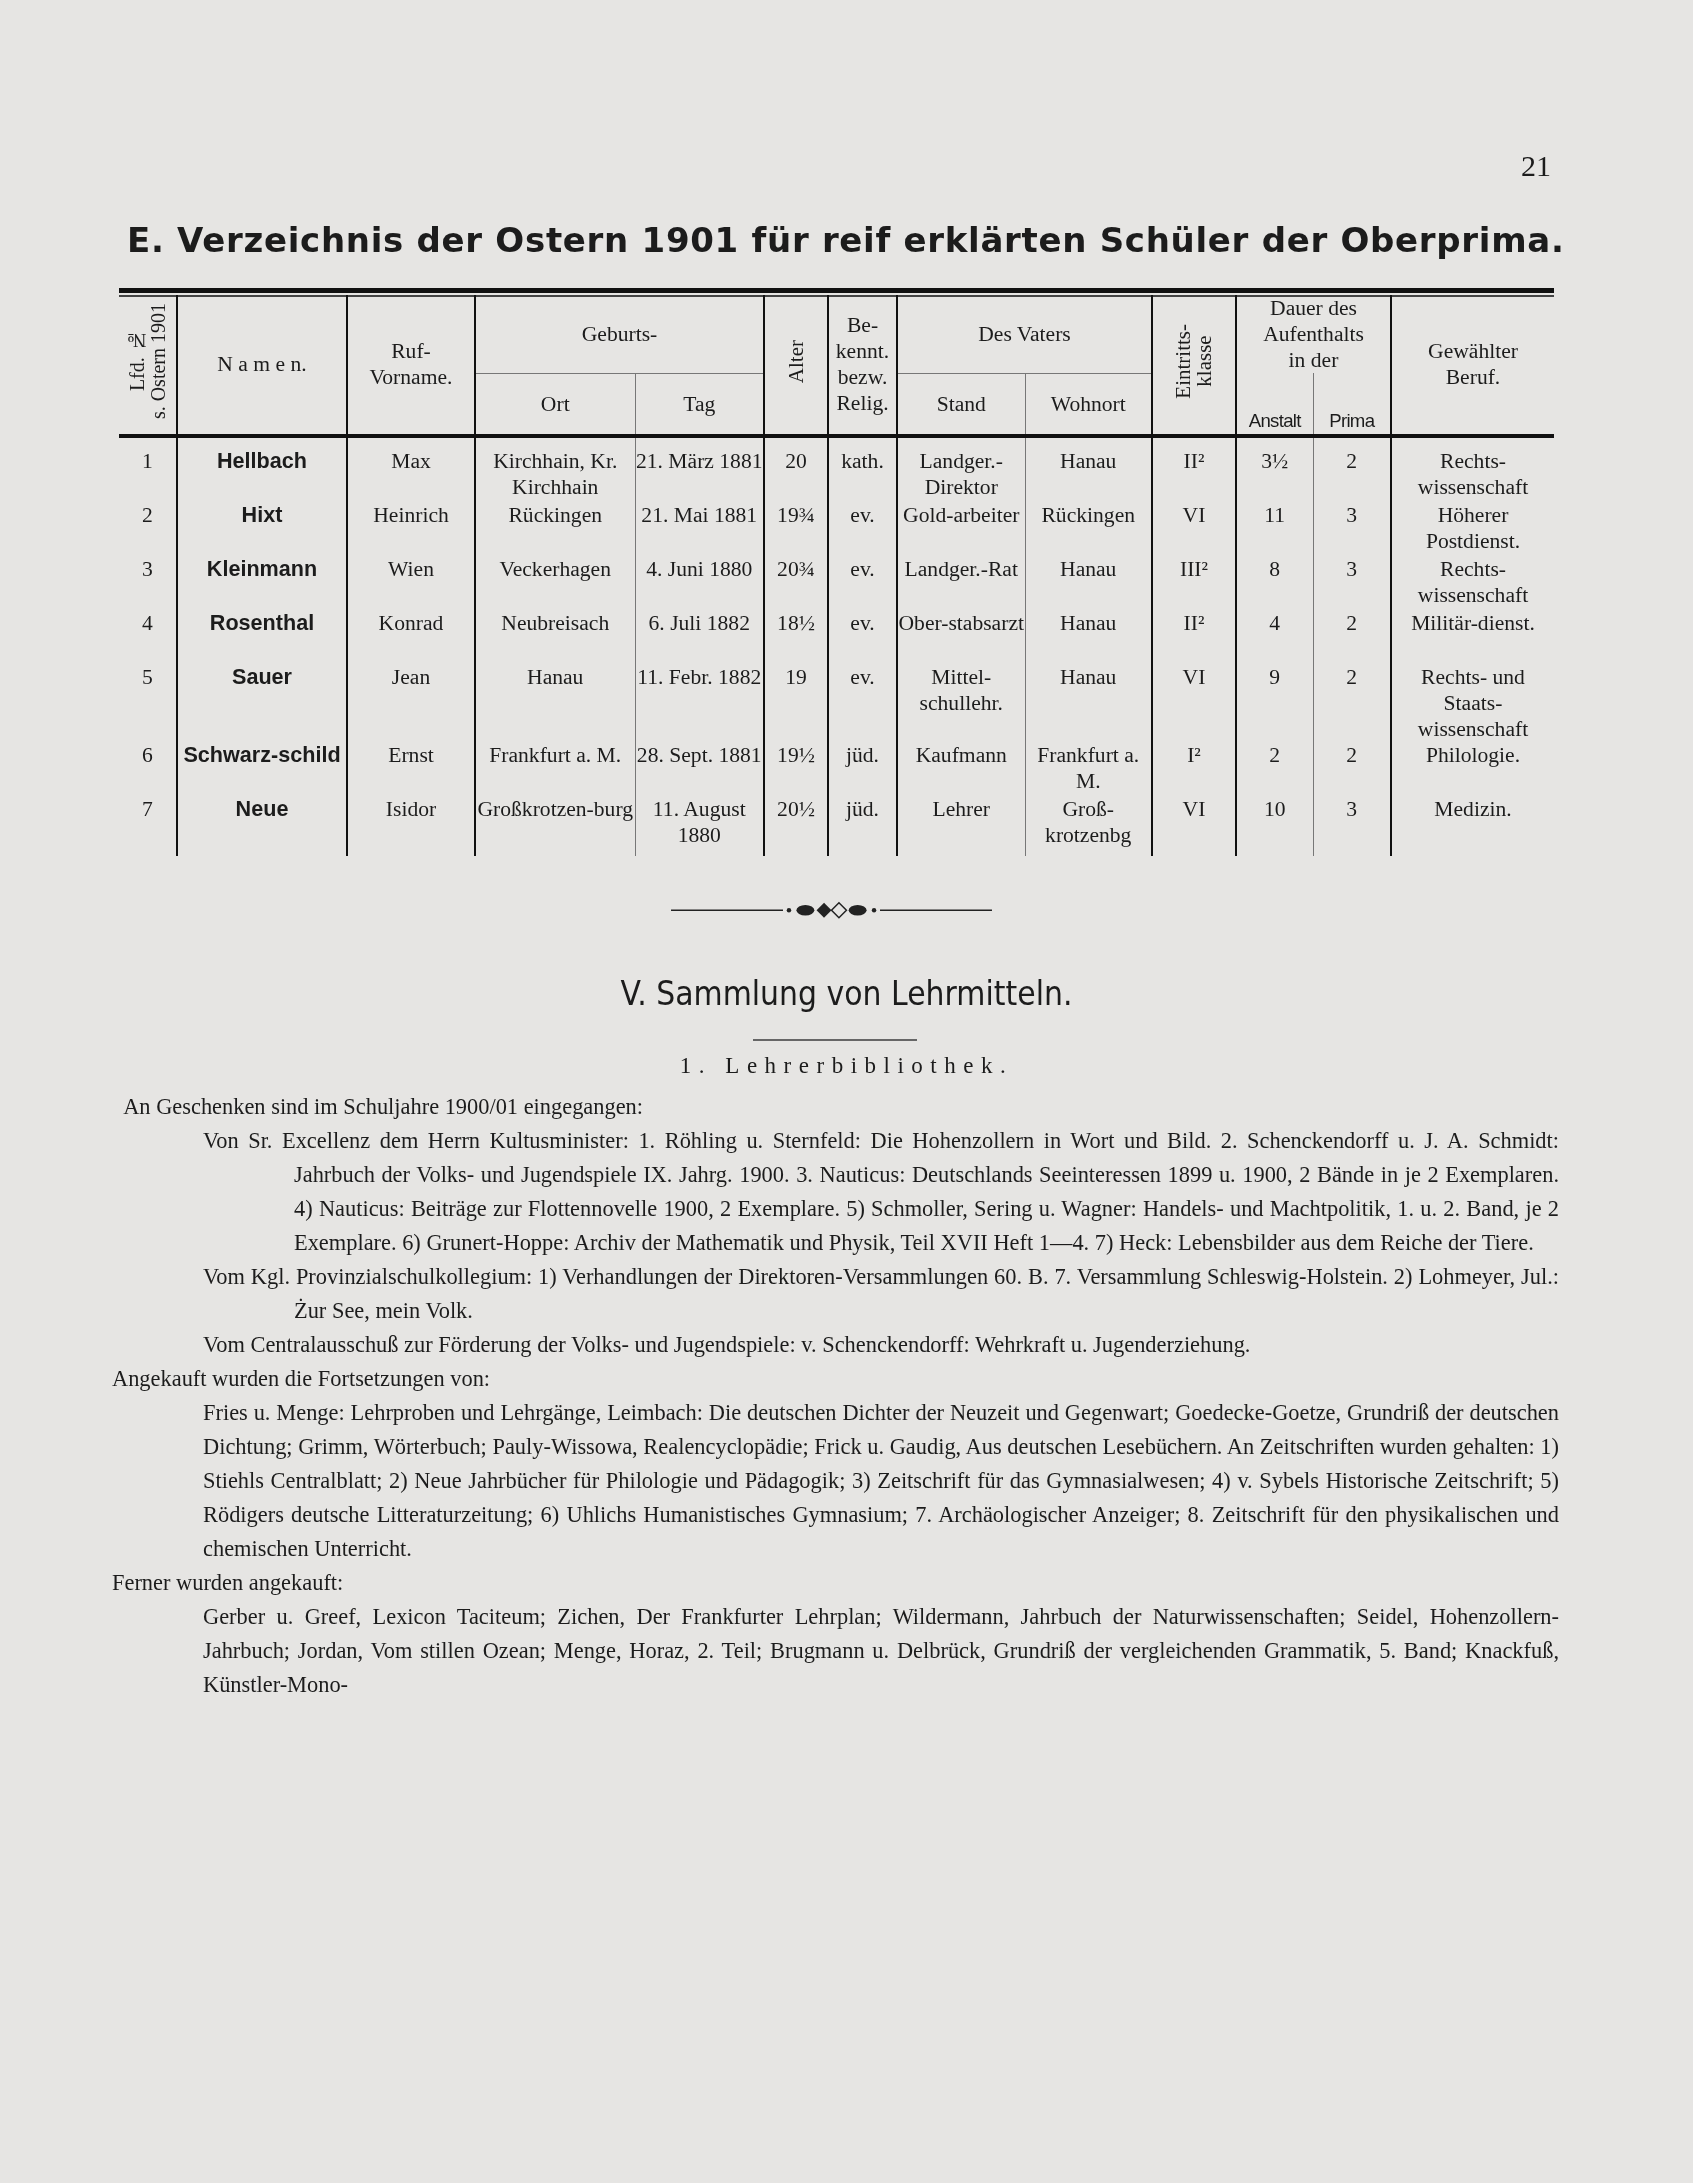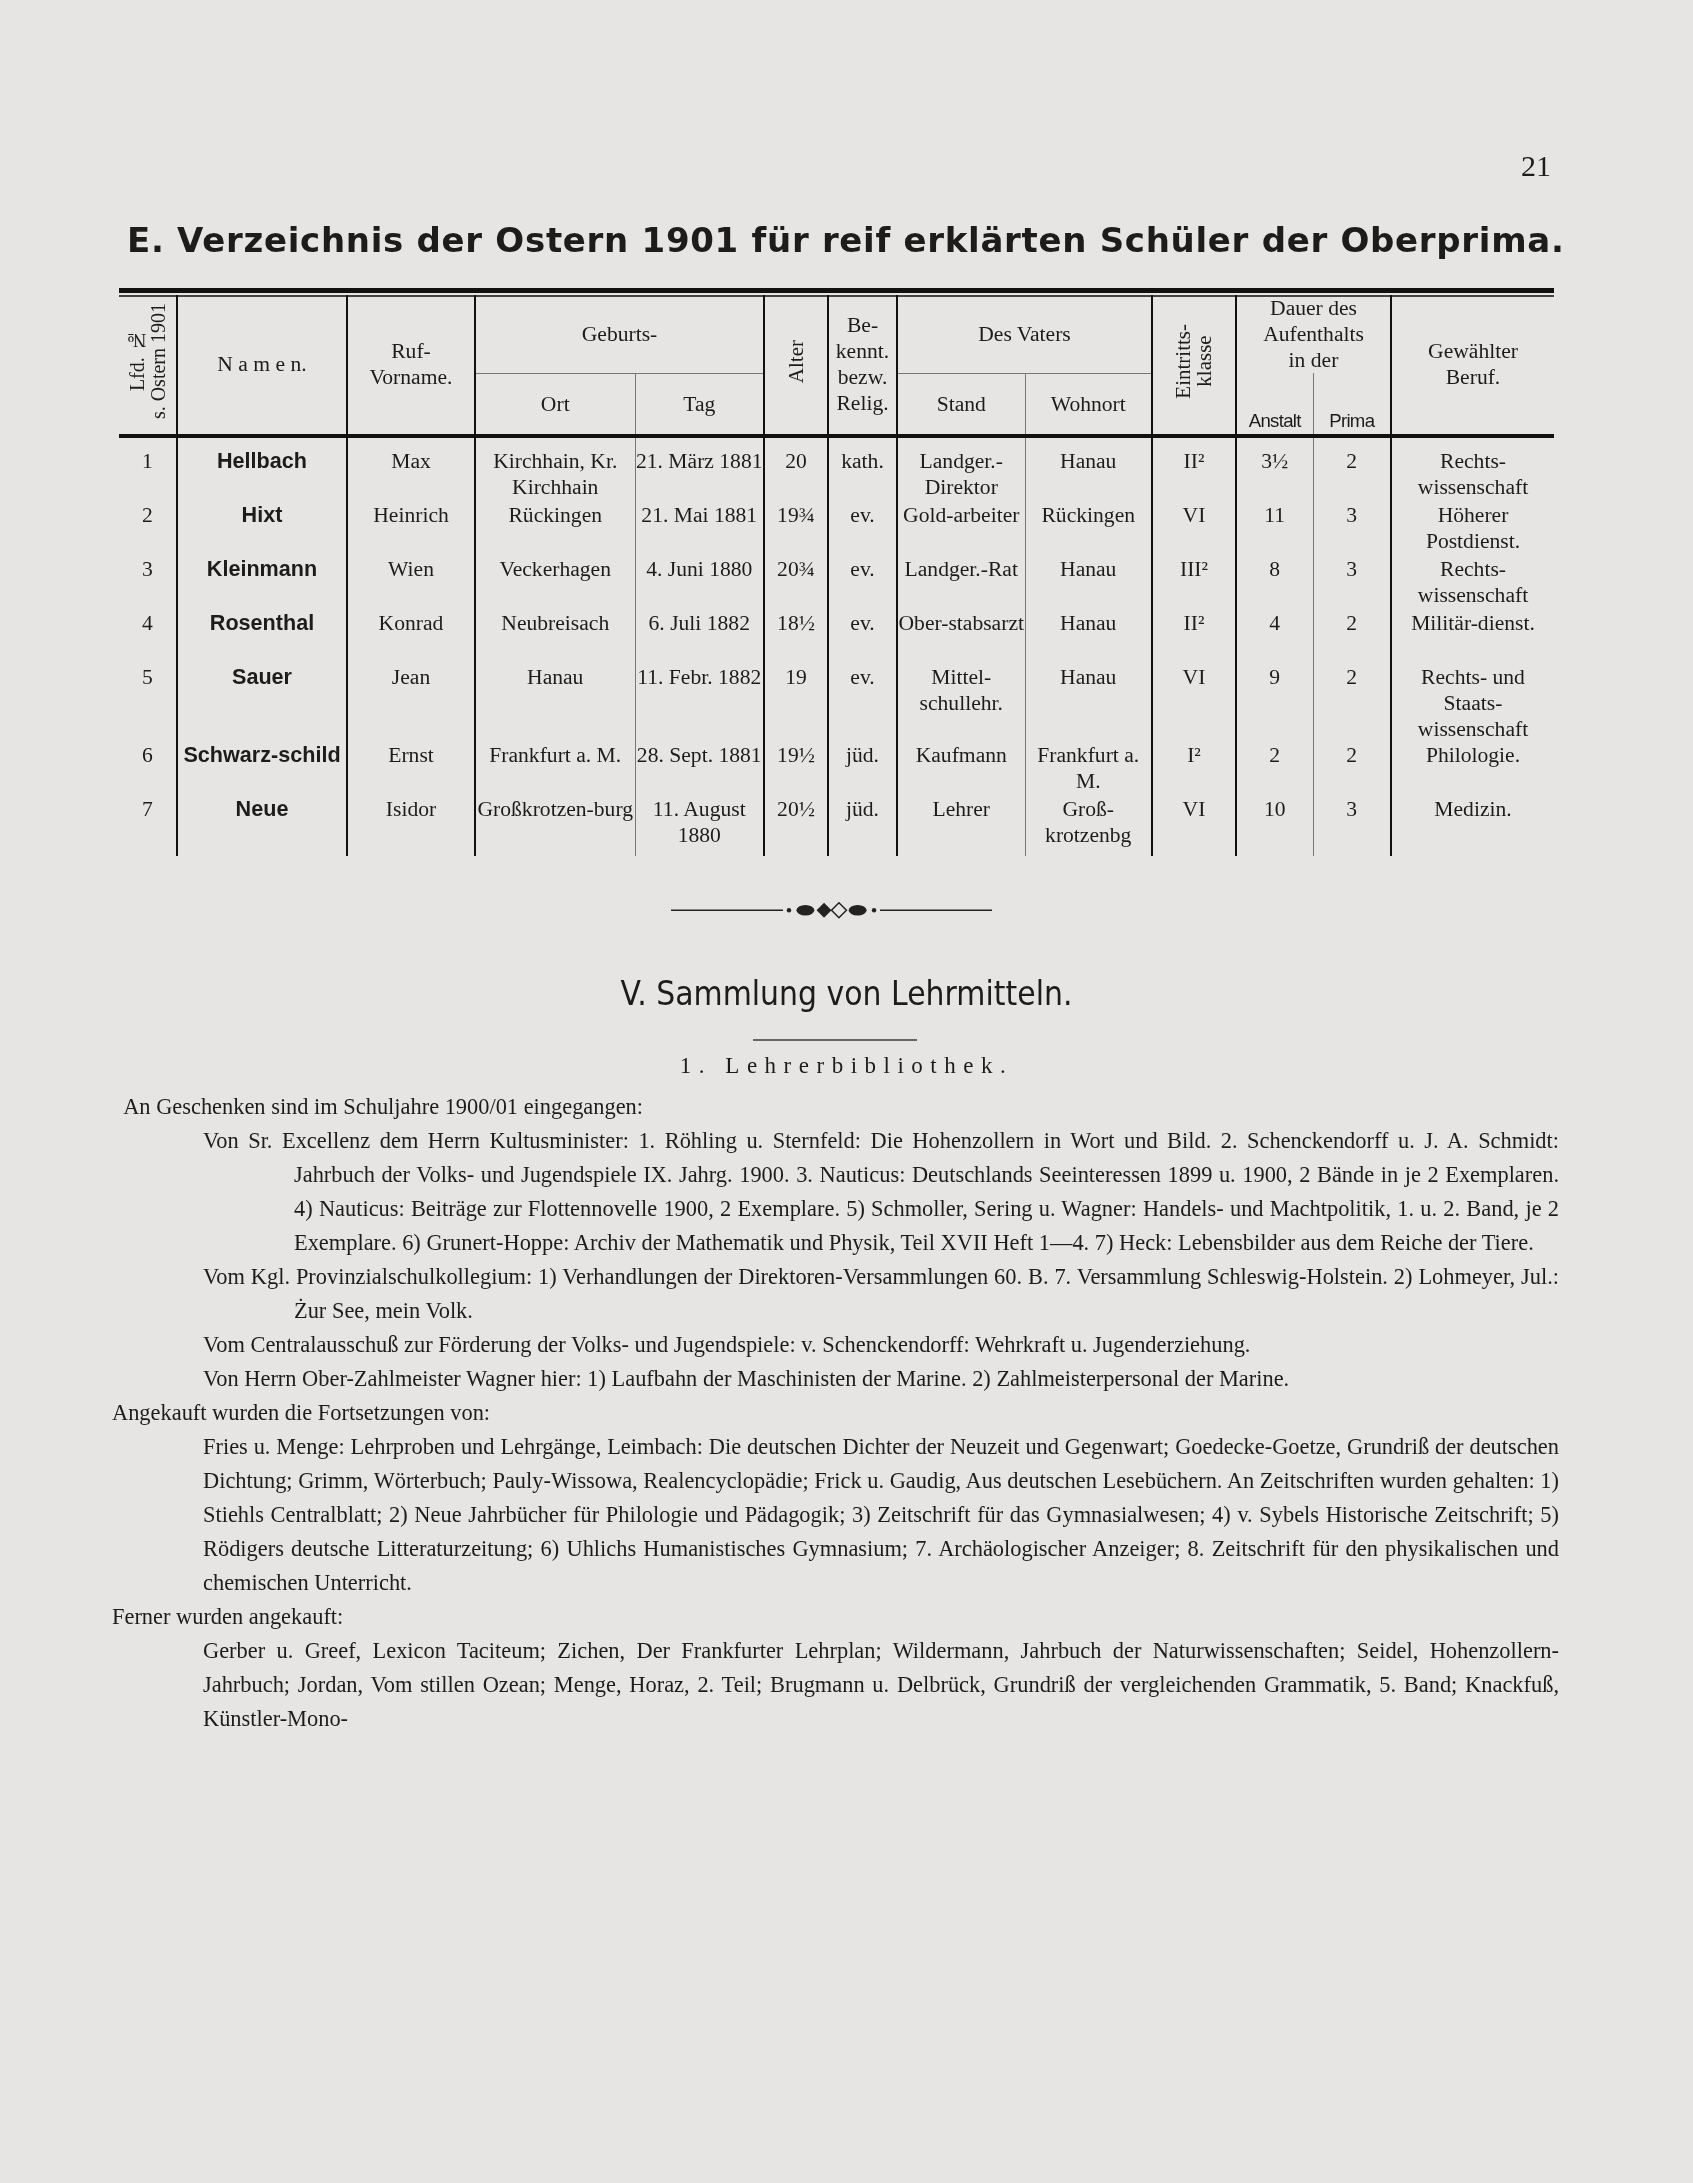--- a/index.html
+++ b/index.html
@@ -254,22 +254,19 @@
   <div>
     <p class="p hang">
         <span class="hang-inner">Von Sr. Excellenz dem Herrn Kultusminister: 1. Röhling u. Sternfeld: Die Hohenzollern in Wort und Bild. 2. Schenckendorff u. J. A. Schmidt: Jahrbuch der Volks- und Jugendspiele IX. Jahrg. 1900. 3. Nauticus: Deutschlands Seeinteressen 1899 u. 1900, 2 Bände in je 2 Exemplaren. 4) Nauticus: Beiträge zur Flottennovelle 1900, 2 Exemplare. 5) Schmoller, Sering u. Wagner: Handels- und Machtpolitik, 1. u. 2. Band, je 2 Exemplare. 6) Grunert-Hoppe: Archiv der Mathematik und Physik, Teil XVII Heft 1—4. 7) Heck: Lebensbilder aus dem Reiche der Tiere.</span>
       </p>
     <p class="p hang">
         <span class="hang-inner">Vom Kgl. Provinzialschulkollegium: 1) Verhandlungen der Direktoren-Versammlungen 60. B. 7. Versammlung Schleswig-Holstein. 2) Lohmeyer, Jul.: Żur See, mein Volk.</span>
       </p>
     <p class="p hang">
         <span class="hang-inner">Vom Centralausschuß zur Förderung der Volks- und Jugendspiele: v. Schenckendorff: Wehrkraft u. Jugenderziehung.</span>
       </p>
-    <p class="p hang">
-        <span class="hang-inner">Von Herrn Ober-Zahlmeister Wagner hier: 1) Laufbahn der Maschinisten der Marine. 2) Zahlmeisterpersonal der Marine.</span>
-      </p>
   </div>
   <p class="p">Angekauft wurden die Fortsetzungen von:</p>
   <p class="p lvl1">Fries u. Menge: Lehrproben und Lehrgänge, Leimbach: Die deutschen Dichter der Neuzeit und Gegenwart; Goedecke-Goetze, Grundriß der deutschen Dichtung; Grimm, Wörterbuch; Pauly-Wissowa, Realencyclopädie; Frick u. Gaudig, Aus deutschen Lesebüchern. An Zeitschriften wurden gehalten: 1) Stiehls Centralblatt; 2) Neue Jahrbücher für Philologie und Pädagogik; 3) Zeitschrift für das Gymnasialwesen; 4) v. Sybels Historische Zeitschrift; 5) Rödigers deutsche Litteraturzeitung; 6) Uhlichs Humanistisches Gymnasium; 7. Archäologischer Anzeiger; 8. Zeitschrift für den physikalischen und chemischen Unterricht.</p>
   <p class="p">Ferner wurden angekauft:</p>
   <p class="p lvl1">Gerber u. Greef, Lexicon Taciteum; Zichen, Der Frankfurter Lehrplan; Wildermann, Jahrbuch der Naturwissenschaften; Seidel, Hohenzollern-Jahrbuch; Jordan, Vom stillen Ozean; Menge, Horaz, 2. Teil; Brugmann u. Delbrück, Grundriß der vergleichenden Grammatik, 5. Band; Knackfuß, Künstler-Mono-</p>
 </div>
 
 
 </body></html>

